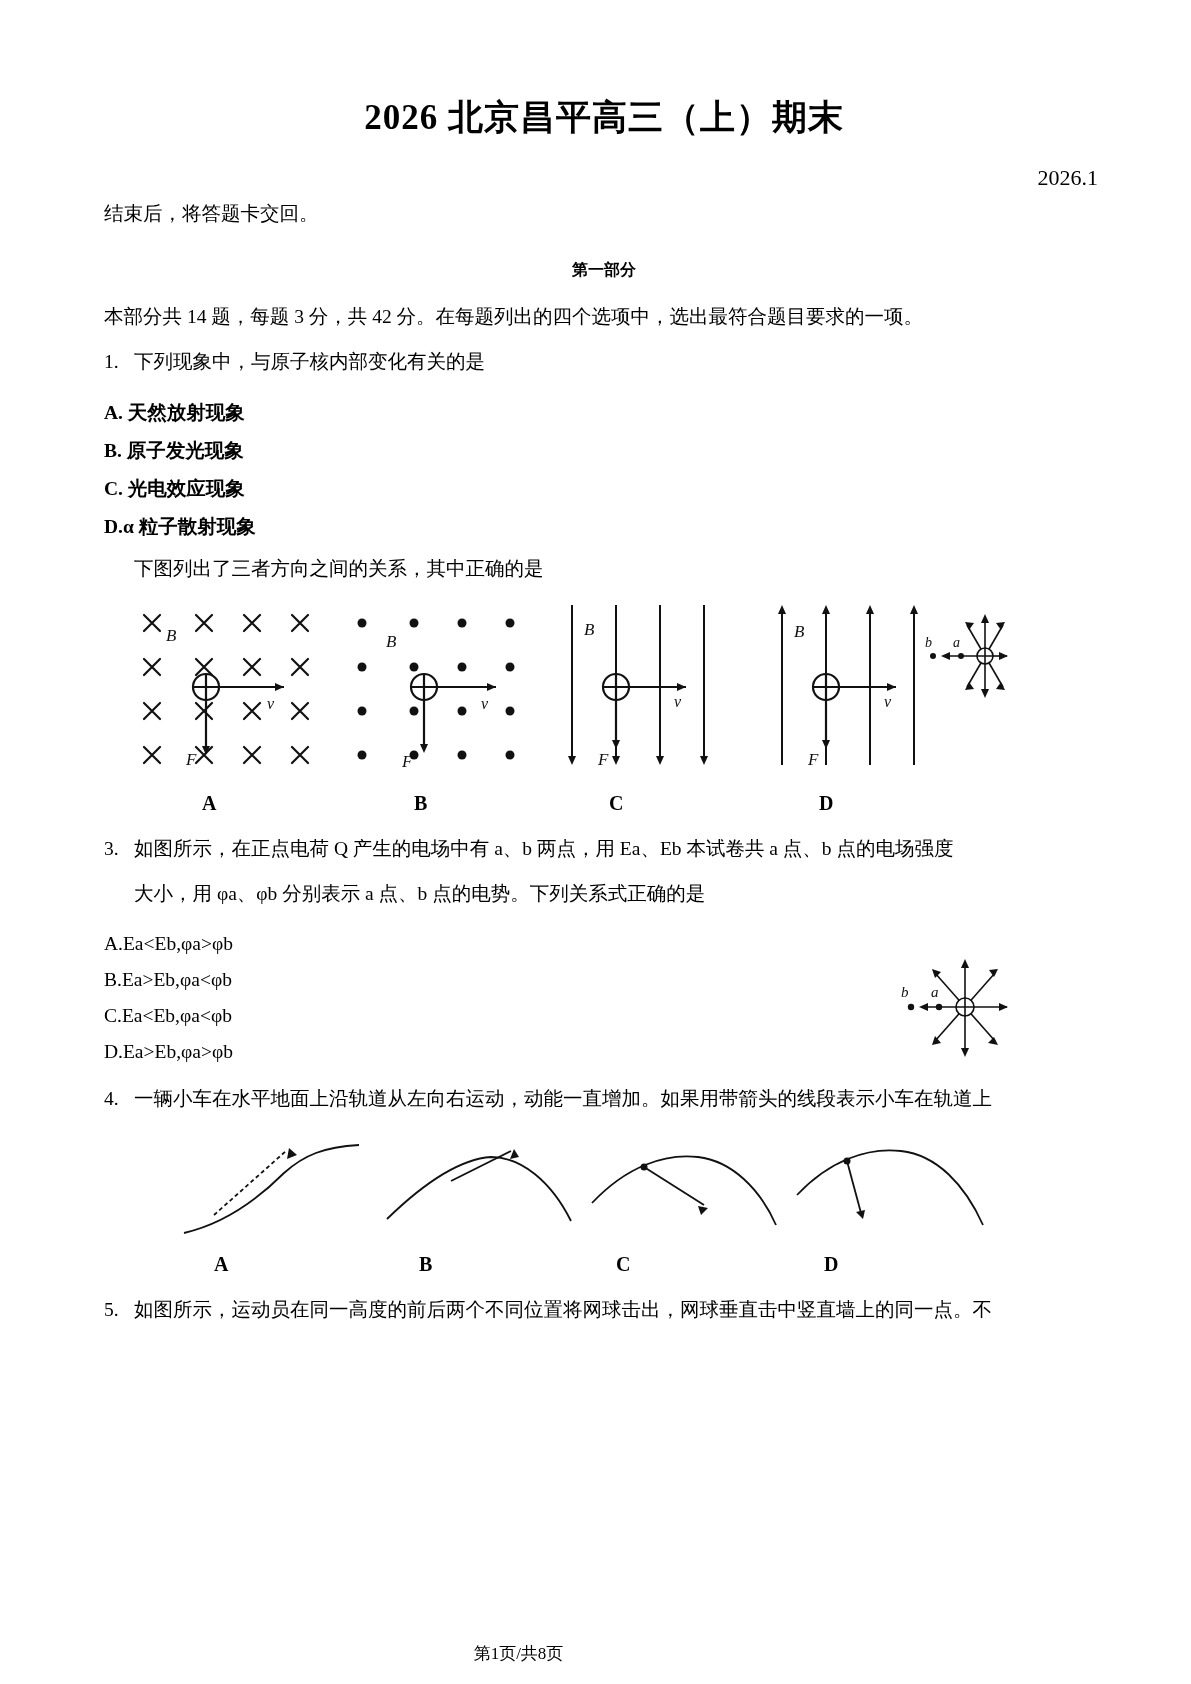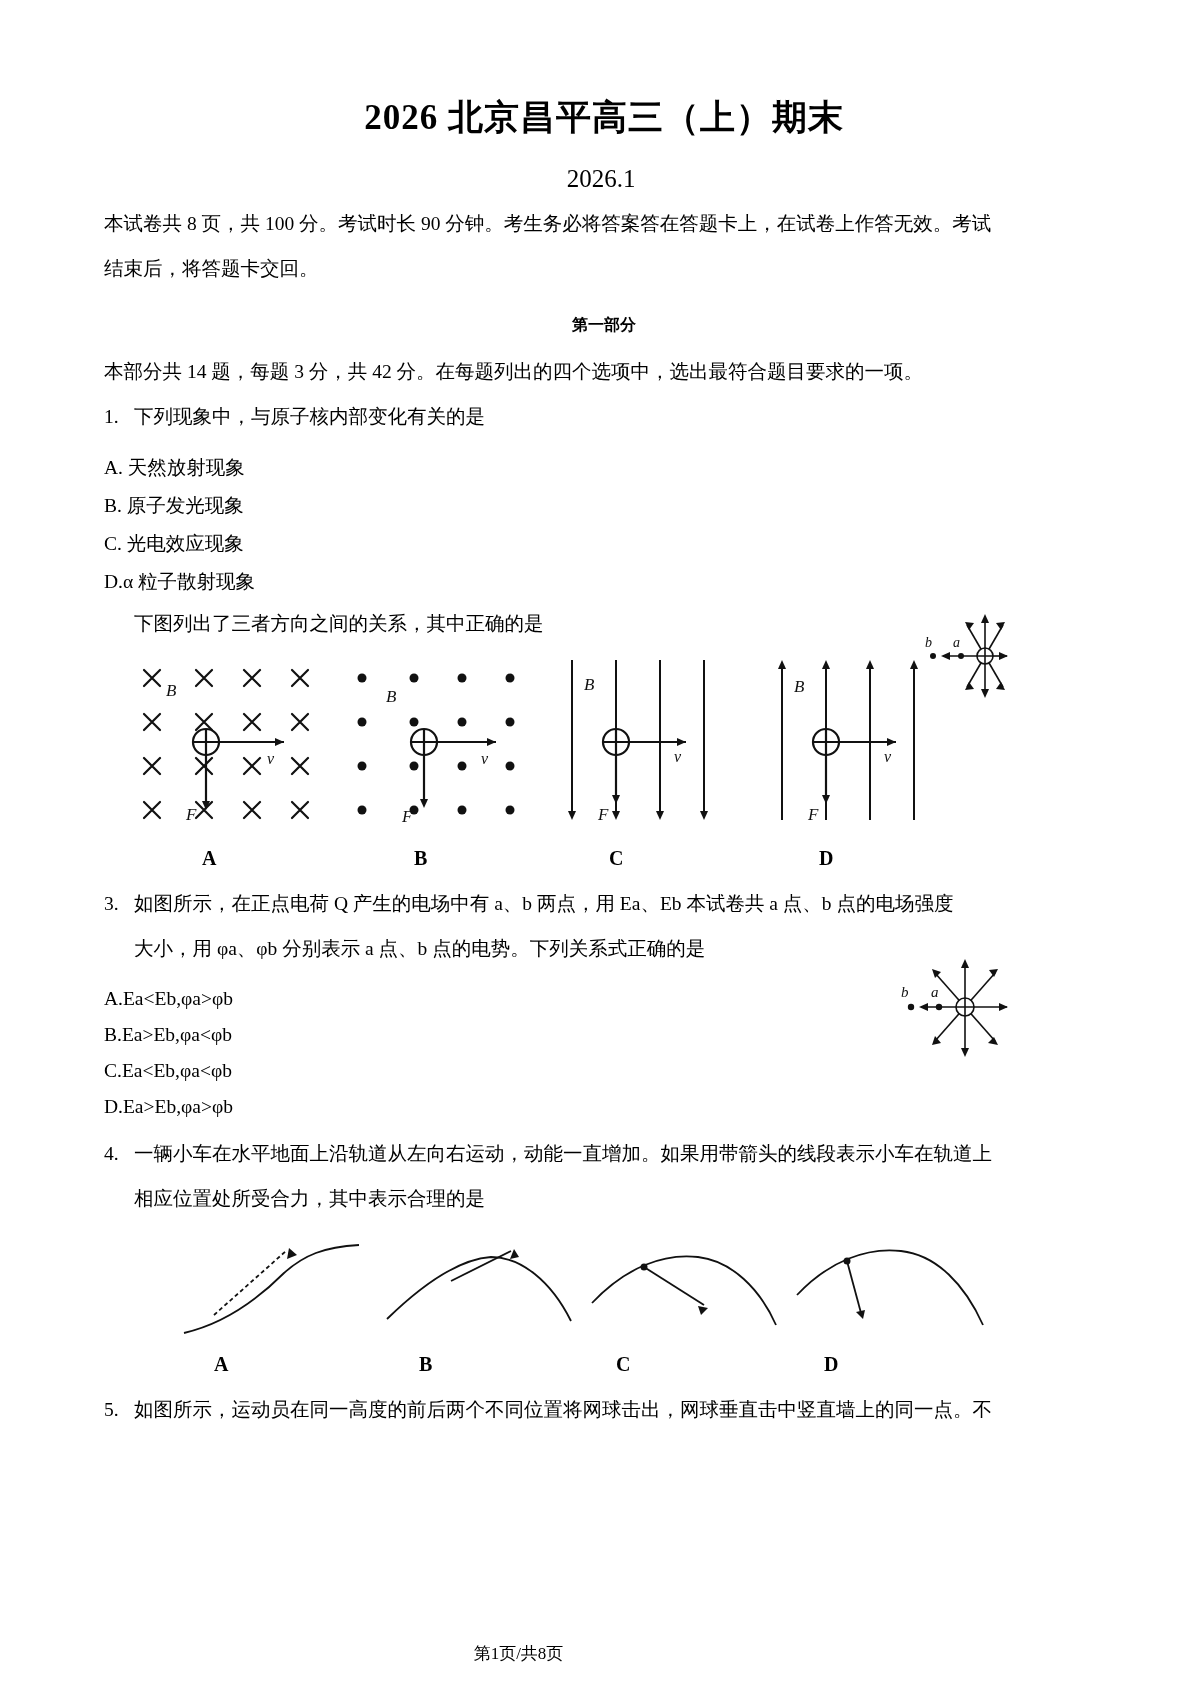--- a/index.html
+++ b/index.html
@@ -33,22 +33,22 @@
   }
   .doc-subject{
     text-align:center;
     font-size:30px;
     font-weight:bold;
     margin-top:30px;
     letter-spacing:2px;
   }
   .doc-subject .gap{display:inline-block;width:44px;}
   .doc-date{
-    text-align:center;
-    font-size:25px;
+    text-align:right;
+    font-size:22px;
     margin-top:26px;
     padding-right:6px;
   }
   .para{
     font-size:19.5px;
     line-height:45px;
     text-align:justify;
     margin:0;
   }
   .intro{margin-top:8px;}
@@ -71,20 +71,21 @@
   }
   .q-body{
     display:inline;
   }
   .q-indent{
     padding-left:30px;
   }
   .opt{
     font-size:19.5px;
     line-height:38px;
+    font-weight:bold;
   }
   .opt-tight{
     font-size:19.5px;
     line-height:36px;
   }
   .spacer-sm{height:10px;}
   .footer{
     position:absolute;
     bottom:30px;
     left:0; right:10px;
@@ -133,21 +134,20 @@
 <body>
 
 <div class="page">
   <div class="content">
 
     <div class="doc-title">2026 北京昌平高三（上）期末</div>
 
 
     <div class="doc-date">2026.1</div>
 
-    <div class="para intro">本试卷共 8 页，共 100 分。考试时长 90 分钟。考生务必将答案答在答题卡上，在试卷上作答无效。考试</div>
     <div class="para">结束后，将答题卡交回。</div>
 
     <div class="section-head">第一部分</div>
     <div class="para">本部分共 14 题，每题 3 分，共 42 分。在每题列出的四个选项中，选出最符合题目要求的一项。</div>
 
     <div class="q">
       <span class="q-num">1.</span><span class="q-body">下列现象中，与原子核内部变化有关的是</span>
     </div>
     <div class="spacer-sm"></div>
     <div class="opt">A. 天然放射现象</div>
@@ -296,21 +296,20 @@
     <div class="q q-indent">大小，用 φa、φb 分别表示 a 点、b 点的电势。下列关系式正确的是</div>
     <div class="spacer-sm"></div>
     <div class="opt-tight">A.Ea&lt;Eb,φa&gt;φb</div>
     <div class="opt-tight">B.Ea&gt;Eb,φa&lt;φb</div>
     <div class="opt-tight">C.Ea&lt;Eb,φa&lt;φb</div>
     <div class="opt-tight">D.Ea&gt;Eb,φa&gt;φb</div>
 
     <div class="q lastq">
       <span class="q-num">4.</span><span class="q-body">一辆小车在水平地面上沿轨道从左向右运动，动能一直增加。如果用带箭头的线段表示小车在轨道上</span>
     </div>
-    <div class="q q-indent">相应位置处所受合力，其中表示合理的是</div>
 
     <div class="q4figrow">
 
       <svg class="fig-abs" style="left:70px;top:0;" width="200" height="110" viewBox="0 0 200 110">
         <path d="M10,100 C45,92 78,72 110,40 C130,22 150,14 185,12" stroke="#111" stroke-width="1.8" fill="none"></path>
         <path d="M40,82 L112,18" stroke="#111" stroke-width="1.8" fill="none" stroke-dasharray="4 3"></path>
         <path d="M115,15 l-2,11 l10,-4 z" fill="#111"></path>
       </svg>
 
       <svg class="fig-abs" style="left:275px;top:0;" width="200" height="110" viewBox="0 0 200 110">

